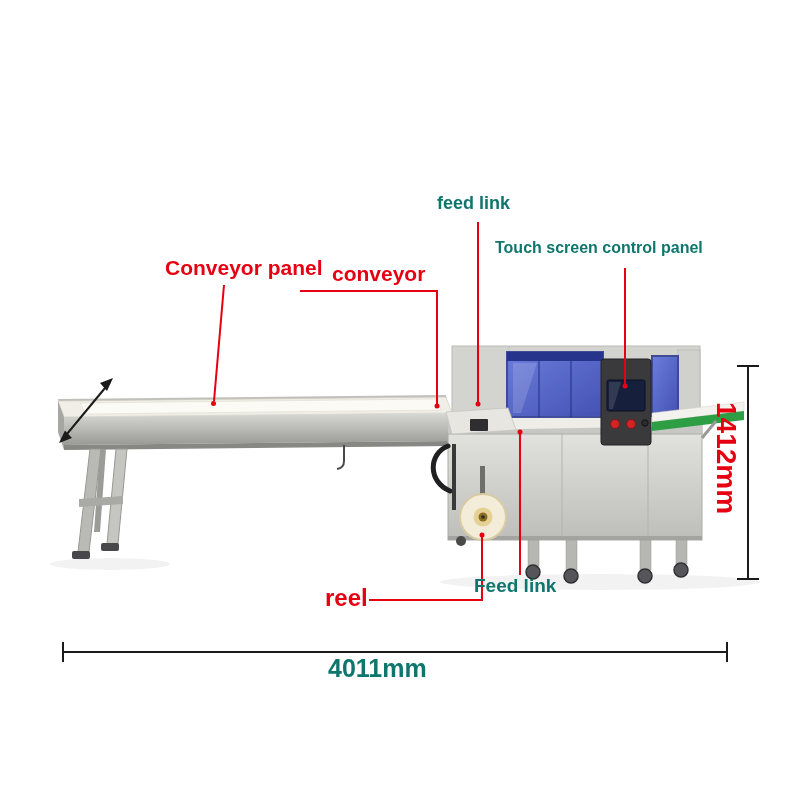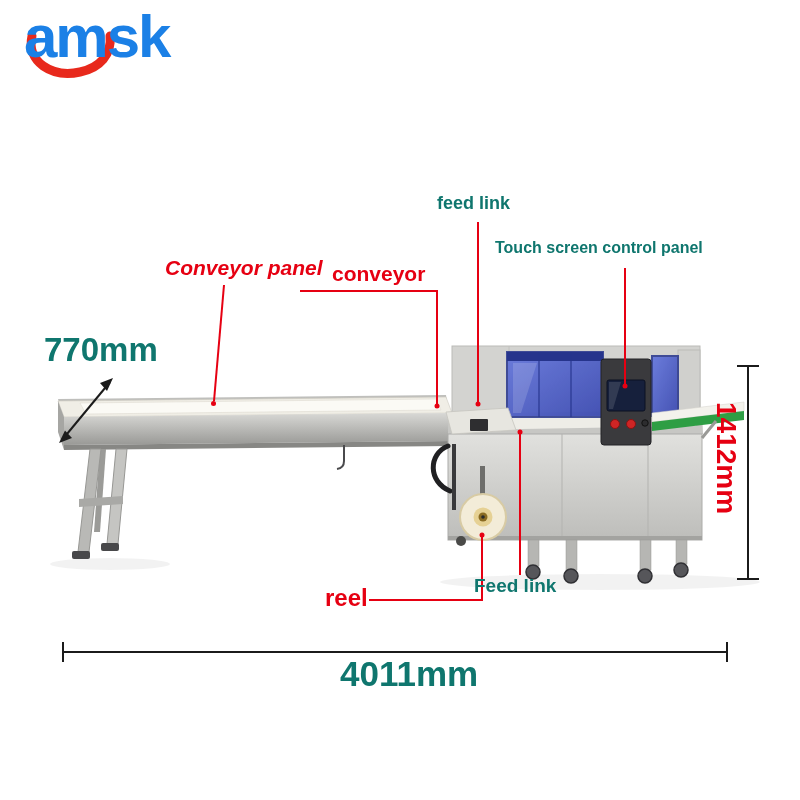--- a/index.html
+++ b/index.html
@@ -10,27 +10,27 @@
   html,body{margin:0;padding:0;background:#fff;}
   .stage{
     position:relative;width:800px;height:800px;background:#ffffff;overflow:hidden;
     font-family:"Liberation Sans", sans-serif;
   }
   .scene{position:absolute;left:0;top:0;width:800px;height:800px;}
   .lbl{position:absolute;font-weight:700;white-space:nowrap;color:#0f766e;line-height:1.1;}
   .lbl.red{color:var(--red);}
   .lbl-feed-link-top{left:437px;top:194px;font-size:18px;}
   .lbl-touch-screen{left:495px;top:239px;font-size:16px;}
-  .lbl-conveyor-panel{left:165px;top:256px;font-size:21px;font-style:italic;}
+  .lbl-conveyor-panel{left:165px;top:256px;font-size:21px;}
   .lbl-conveyor{left:332px;top:262px;font-size:21px;}
   .lbl-770{left:44px;top:332px;font-size:33px;}
   .lbl-1412{left:741px;top:402px;font-size:28px;transform:rotate(90deg);transform-origin:0 0;}
   .lbl-reel{left:325px;top:585px;font-size:24px;}
   .lbl-feed-link-bottom{left:474px;top:576px;font-size:19px;}
-  .lbl-4011{left:328px;top:655px;font-size:35px;margin-left:12px;}
+  .lbl-4011{left:328px;top:655px;font-size:25px;}
   .logo{position:absolute;left:18px;top:4px;width:220px;height:84px;}
   .logo-swoosh{position:absolute;left:0;top:2px;}
   .logo-text{
     position:relative;left:6px;top:0;font-size:60px;font-weight:700;
     color:var(--blue);letter-spacing:-2px;line-height:1.1;
   }
 </style>
 </head>
 <body>
 
@@ -168,30 +168,23 @@
         <line x1="737" y1="579" x2="759" y2="579"></line>
       </g>
       <g>
         <line x1="62" y1="440" x2="110" y2="382"></line>
         <polygon points="113,378 107,391 100,383" fill="#1b1b1b" stroke="none"></polygon>
         <polygon points="59,443 65,430.5 72,438" fill="#1b1b1b" stroke="none"></polygon>
       </g>
     </g>
   </svg>
 
-  <div class="logo">
-    <svg class="logo-swoosh" width="110" height="80" viewBox="0 0 110 80" aria-hidden="true">
-      <path d="M14,30 C8,56 34,72 62,66 C82,62 94,48 92,30" stroke="#e8291c" stroke-width="9" fill="none" stroke-linecap="round"></path>
-    </svg>
-    <span class="logo-text">amsk</span>
-  </div>
 
   <div class="lbl lbl-feed-link-top">feed link</div>
   <div class="lbl lbl-touch-screen">Touch screen control panel</div>
   <div class="lbl red lbl-conveyor-panel">Conveyor panel</div>
   <div class="lbl red lbl-conveyor">conveyor</div>
-  <div class="lbl lbl-770">770mm</div>
   <div class="lbl red lbl-1412">1412mm</div>
   <div class="lbl red lbl-reel">reel</div>
   <div class="lbl lbl-feed-link-bottom">Feed link</div>
   <div class="lbl lbl-4011">4011mm</div>
 
 </div>
 
 </body></html>

